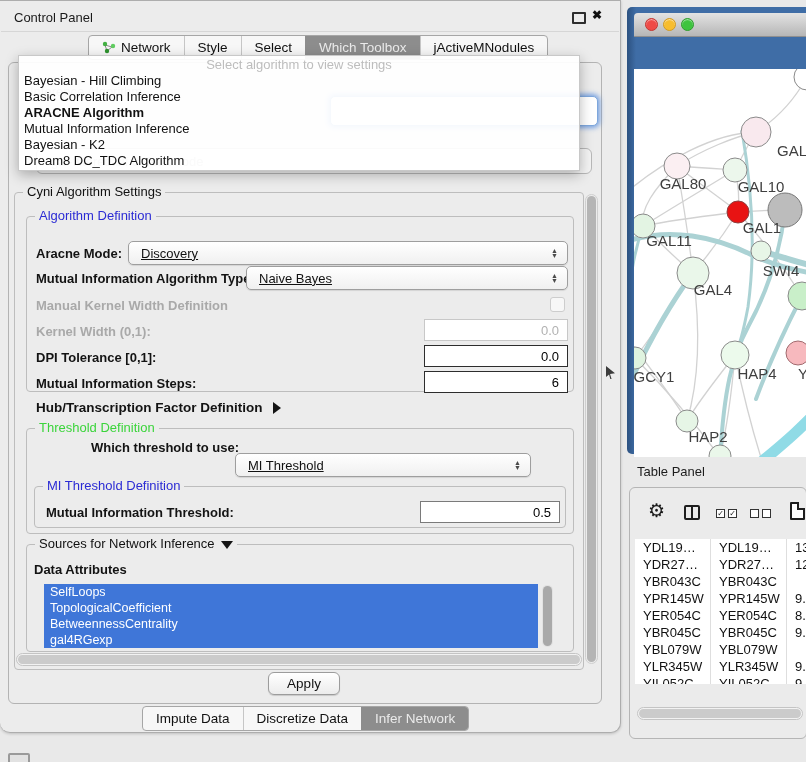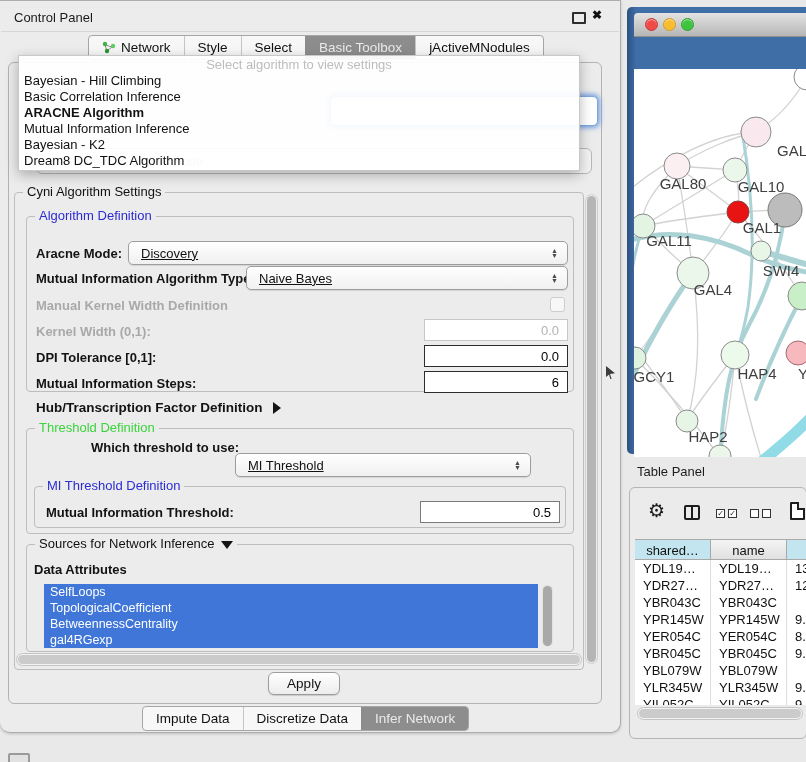--- a/index.html
+++ b/index.html
@@ -148,21 +148,21 @@
         </svg></span>
       <span>Network</span>
     </div>
     <div class="tab">
       <span>Style</span>
     </div>
     <div class="tab">
       <span>Select</span>
     </div>
     <div class="tab sel">
-      <span>Basic Toolbox</span>
+      <span>Which Toolbox</span>
     </div>
     <div class="tab">
       <span>jActiveMNodules</span>
     </div>
   </div>
 
 <div class="abs inner-panel"></div>
 
 <div class="abs ghost-label">Inference Algorithm</div>
 <div class="abs ghost-combo1"></div>
@@ -365,25 +365,20 @@
 </div>
 <div class="abs pair" style="left:750px;top:509px;">
   <div class="mini-box"></div>
     <div class="mini-box"></div>
 </div>
 <div class="abs doc-icon">
     <div class="fold"></div>
   </div>
 
 <div class="abs tbl">
-  <div class="thead" id="table-head">
-      <div class="th hl" style="width: 76px;">shared…</div>
-      <div class="th" style="width: 76px;">name</div>
-      <div class="th hl" style="width: 60px;">A</div>
-    </div>
   <div class="tbody" id="table-body">
       <div class="tr">
         <div class="td" style="width: 76px;">YDL19…</div>
         <div class="td" style="width: 76px;">YDL19…</div>
         <div class="td" style="width: 60px;">13</div>
       </div>
       <div class="tr">
         <div class="td" style="width: 76px;">YDR27…</div>
         <div class="td" style="width: 76px;">YDR27…</div>
         <div class="td" style="width: 60px;">12</div>

